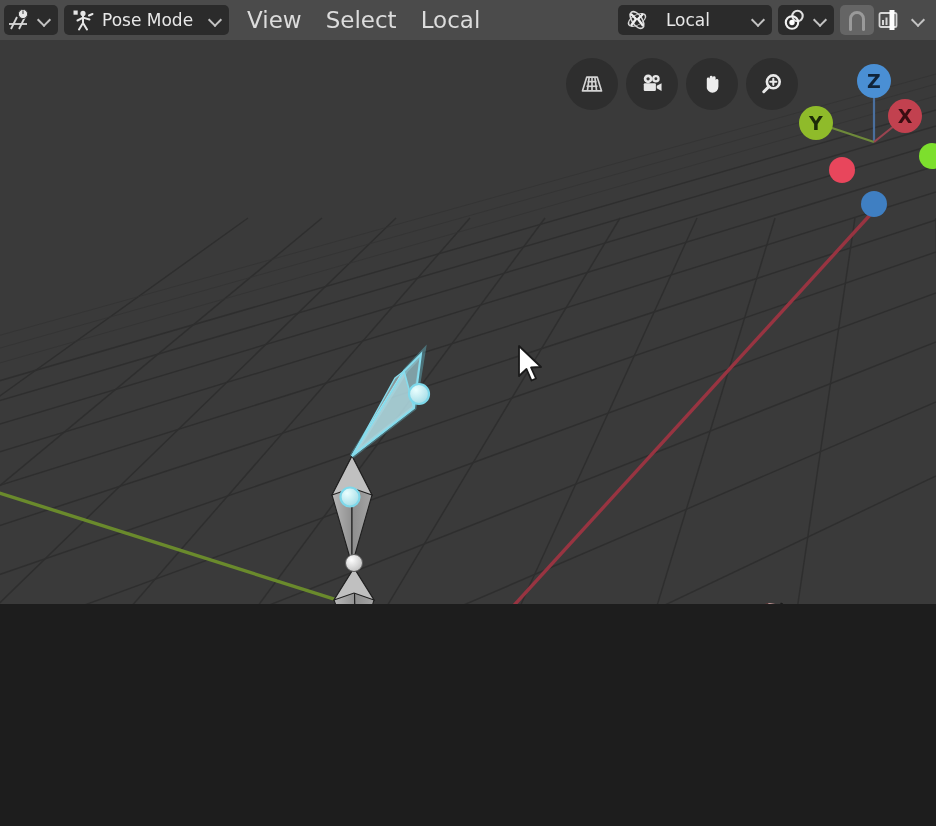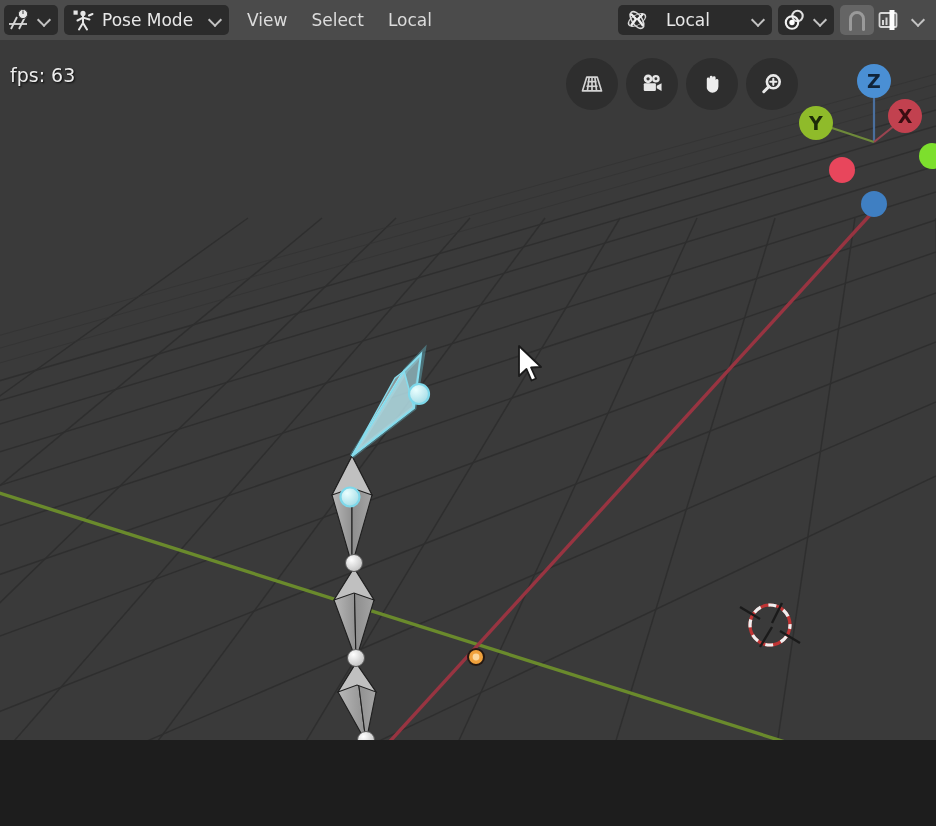--- a/index.html
+++ b/index.html
@@ -6,21 +6,21 @@
     margin: 0;
     padding: 0;
     background: #1d1d1d;
   }
   body {
     font-family: "DejaVu Sans", "Liberation Sans", sans-serif;
   }
   #app {
     position: relative;
     width: 936px;
-    height: 740px;
+    height: 604px;
     overflow: hidden;
     background: #3b3b3b;
     user-select: none;
   }
 
   
   #header {
     position: absolute;
     left: 0; top: 0;
     width: 936px;
@@ -50,21 +50,21 @@
     align-items: center;
     height: 30px;
     padding: 0 7px;
     border-radius: 4px;
     color: #e5e5e5;
     font-size: 17px;
     white-space: nowrap;
   }
   .hdr-btn.menu {
     color: #dcdcdc;
-    font-size: 17px;
+    font-size: 23px;
     padding: 0 12px;
   }
   .hdr-label {
     color: #e8e8e8;
     font-size: 17px;
     padding: 0 10px 0 6px;
     white-space: nowrap;
   }
   .chev {
     display: inline-block;
@@ -392,21 +392,20 @@
         <polygon points="352,416 395,338 404,331" fill="#d6f2f6" fill-opacity="0.5" stroke="#86dced" stroke-width="1.4"></polygon>
 
         <circle cx="419" cy="354" r="10" fill="url(#jointSelGrad)" stroke="#7ed8ea" stroke-width="2.2"></circle>
 
         <circle cx="350" cy="457" r="9.5" fill="url(#jointSelGrad)" stroke="#7ed8ea" stroke-width="2.2"></circle>
       </g>
 
     </svg>
 
     <div id="stats">
-      <div>fps: 63</div>
     </div>
 
     <div id="nav-buttons">
 
       <div class="nav-btn">
         <span class="icon-box">
           <svg width="30" height="30" viewBox="0 0 30 30">
             <g stroke="#d3d3d3" stroke-width="1.9" fill="none" stroke-linejoin="round">
               <path d="M9 7 L21 7 L26 23 L4 23 Z"></path>
               <line x1="11.7" y1="7" x2="9.7" y2="23"></line>

